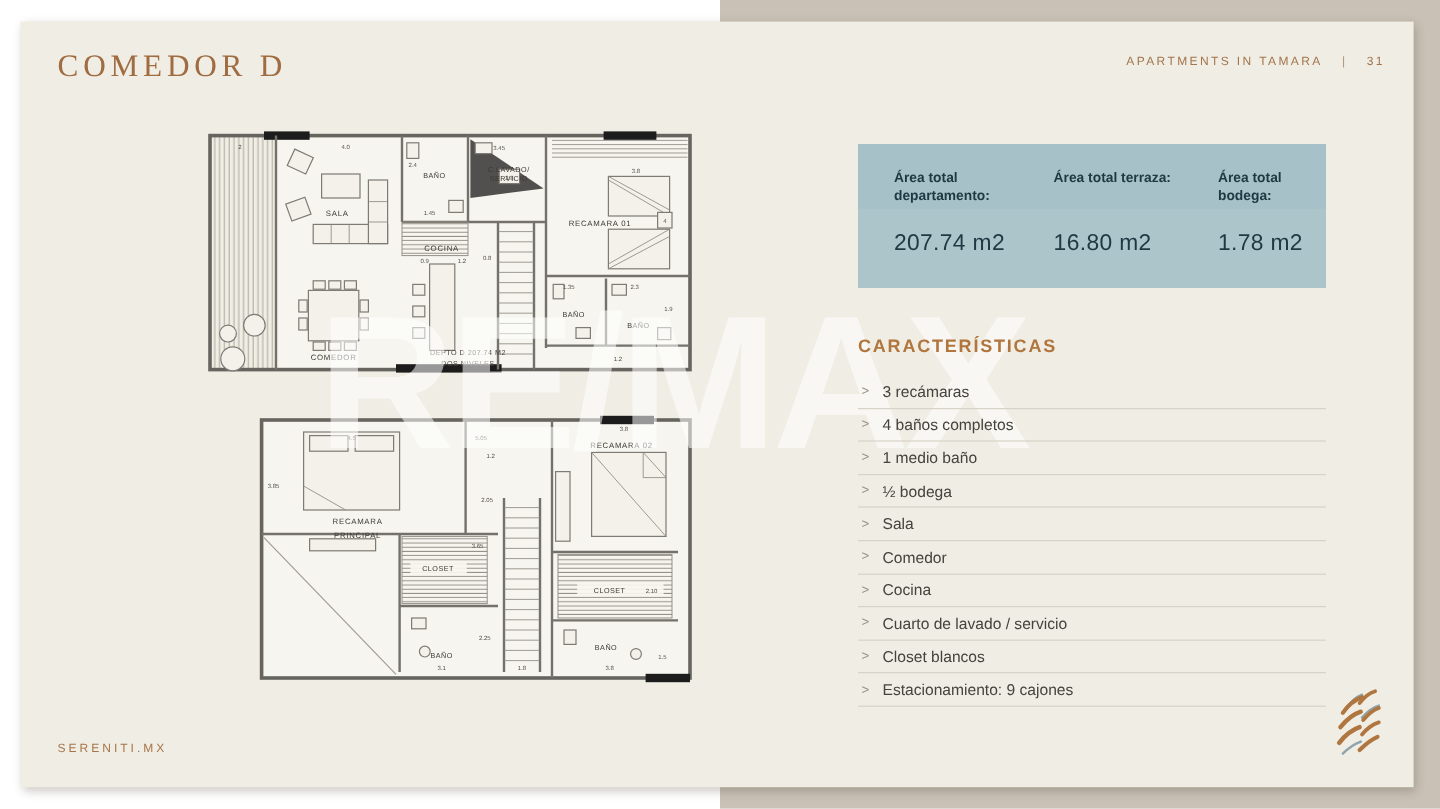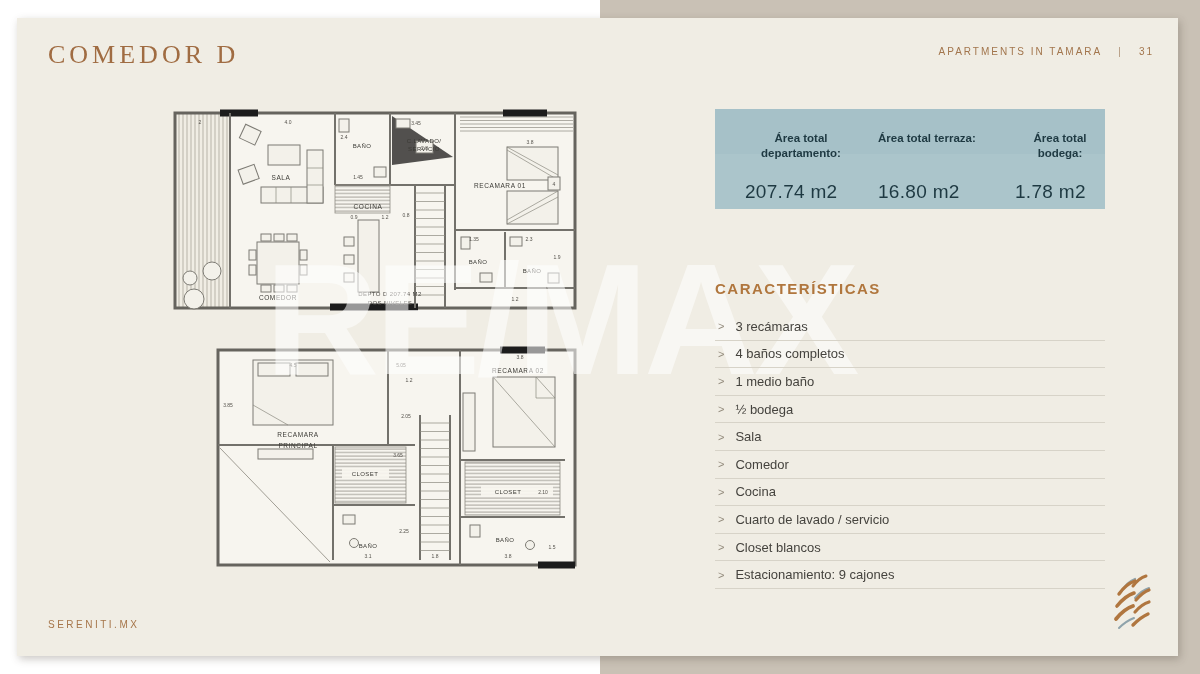--- a/index.html
+++ b/index.html
@@ -24,22 +24,22 @@
   .cap { fill:#4a4843; font-size:6px; letter-spacing:.4px; }
   .wall-in { stroke:#73716b; stroke-width:2; fill:none; }
   .furn { stroke:#7d7b74; stroke-width:1; fill:#f3f1ea; }
   .furn-thin { stroke:#8b897f; stroke-width:.7; fill:none; }
 
   .watermark { position:absolute; left:248px; top:222px; z-index:4; pointer-events:none;
                font-size:158px; font-weight:bold; letter-spacing:-4px; line-height:1;
                color:rgba(255,255,255,0.55); white-space:nowrap; }
 
   .right-panel { position:absolute; left:698px; top:0; width:392px; height:100%; z-index:5; }
-  .area-table { position:absolute; left:0; top:91px; width:390px; height:100px;
-                background:linear-gradient(#a6c1c8 0 45%, #abc5cb 45% 100%); color:#1e3942;text-align:center; }
+  .area-table { position:absolute; left:0; top:102px; width:390px; height:120px;
+                background:linear-gradient(#a6c1c8 0 45%, #abc5cb 45% 100%); color:#1e3942; }
   .area-col { position:absolute; top:0; height:100%; }
   .area-col .lbl { position:absolute; top:22px; left:0; font-weight:bold; font-size:11.5px;
                    line-height:1.3; max-width:112px; }
   .area-col .val { position:absolute; top:72px; left:0; font-size:19px; letter-spacing:.3px; }
   .c1 { left:30px; width:133px; } .c2 { left:163px; width:137px; } .c3 { left:300px; width:90px; }
 
   .chars { position:absolute; left:0; top:262px; width:390px; }
   .chars-title { font-weight:bold; font-size:15px; letter-spacing:1.5px; color:#b0763d; }
   .chars-list { list-style:none; margin-top:16px; }
   .chars-list li { display:flex; align-items:center; height:27.6px;

